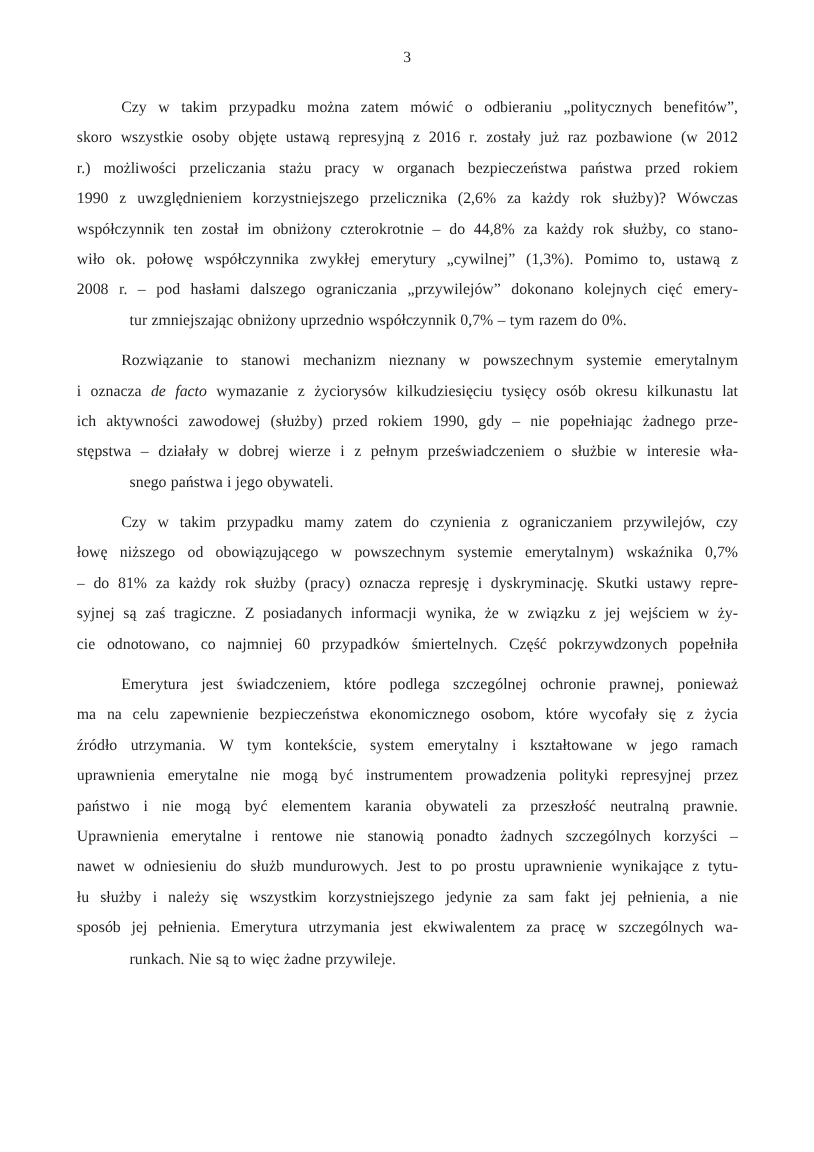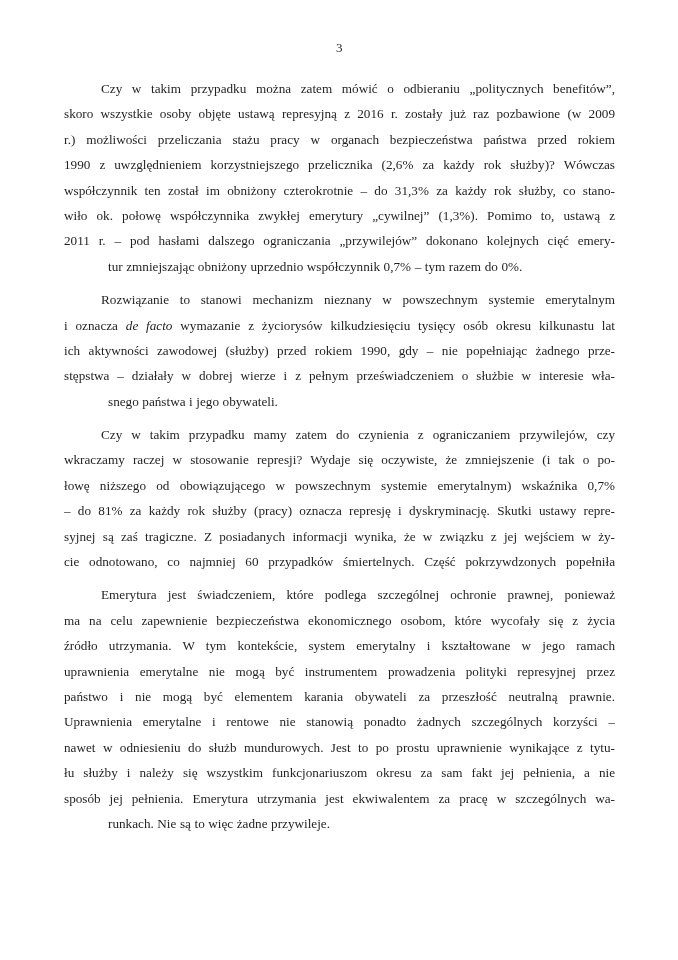--- a/index.html
+++ b/index.html
@@ -60,49 +60,48 @@
   }
 </style>
 </head>
 <body>
 
 <div class="page">
   <div class="page-number">3</div>
   <div class="body-text">
       <div class="para">
         <div class="line first">Czy w takim przypadku można zatem mówić o odbieraniu „politycznych benefitów”,</div>
-        <div class="line">skoro wszystkie osoby objęte ustawą represyjną z 2016 r. zostały już raz pozbawione (w 2009</div>
+        <div class="line">skoro wszystkie osoby objęte ustawą represyjną z 2016 r. zostały już raz pozbawione (w 2012</div>
         <div class="line">r.) możliwości przeliczania stażu pracy w organach bezpieczeństwa państwa przed rokiem</div>
         <div class="line">1990 z uwzględnieniem korzystniejszego przelicznika (2,6% za każdy rok służby)? Wówczas</div>
-        <div class="line">współczynnik ten został im obniżony czterokrotnie – do 31,3% za każdy rok służby, co stano-</div>
+        <div class="line">współczynnik ten został im obniżony czterokrotnie – do 44,8% za każdy rok służby, co stano-</div>
         <div class="line">wiło ok. połowę współczynnika zwykłej emerytury „cywilnej” (1,3%). Pomimo to, ustawą z</div>
-        <div class="line">2011 r. – pod hasłami dalszego ograniczania „przywilejów” dokonano kolejnych cięć emery-</div>
+        <div class="line">2008 r. – pod hasłami dalszego ograniczania „przywilejów” dokonano kolejnych cięć emery-</div>
         <div class="line last">tur zmniejszając obniżony uprzednio współczynnik 0,7% – tym razem do 0%.</div>
       </div>
       <div class="para">
         <div class="line first">Rozwiązanie to stanowi mechanizm nieznany w powszechnym systemie emerytalnym</div>
         <div class="line">i oznacza <i>de facto</i> wymazanie z życiorysów kilkudziesięciu tysięcy osób okresu kilkunastu lat</div>
         <div class="line">ich aktywności zawodowej (służby) przed rokiem 1990, gdy – nie popełniając żadnego prze-</div>
         <div class="line">stępstwa – działały w dobrej wierze i z pełnym przeświadczeniem o służbie w interesie wła-</div>
         <div class="line last">snego państwa i jego obywateli.</div>
       </div>
       <div class="para">
         <div class="line first">Czy w takim przypadku mamy zatem do czynienia z ograniczaniem przywilejów, czy</div>
-        <div class="line">wkraczamy raczej w stosowanie represji? Wydaje się oczywiste, że zmniejszenie (i tak o po-</div>
         <div class="line">łowę niższego od obowiązującego w powszechnym systemie emerytalnym) wskaźnika 0,7%</div>
         <div class="line">– do 81% za każdy rok służby (pracy) oznacza represję i dyskryminację. Skutki ustawy repre-</div>
         <div class="line">syjnej są zaś tragiczne. Z posiadanych informacji wynika, że w związku z jej wejściem w ży-</div>
         <div class="line">cie odnotowano, co najmniej 60 przypadków śmiertelnych. Część pokrzywdzonych popełniła</div>
       </div>
       <div class="para">
         <div class="line first">Emerytura jest świadczeniem, które podlega szczególnej ochronie prawnej, ponieważ</div>
         <div class="line">ma na celu zapewnienie bezpieczeństwa ekonomicznego osobom, które wycofały się z życia</div>
         <div class="line">źródło utrzymania. W tym kontekście, system emerytalny i kształtowane w jego ramach</div>
         <div class="line">uprawnienia emerytalne nie mogą być instrumentem prowadzenia polityki represyjnej przez</div>
         <div class="line">państwo i nie mogą być elementem karania obywateli za przeszłość neutralną prawnie.</div>
         <div class="line">Uprawnienia emerytalne i rentowe nie stanowią ponadto żadnych szczególnych korzyści –</div>
         <div class="line">nawet w odniesieniu do służb mundurowych. Jest to po prostu uprawnienie wynikające z tytu-</div>
-        <div class="line">łu służby i należy się wszystkim funkcjonariuszom okresu za sam fakt jej pełnienia, a nie</div>
+        <div class="line">łu służby i należy się wszystkim korzystniejszego jedynie za sam fakt jej pełnienia, a nie</div>
         <div class="line">sposób jej pełnienia. Emerytura utrzymania jest ekwiwalentem za pracę w szczególnych wa-</div>
         <div class="line last">runkach. Nie są to więc żadne przywileje.</div>
       </div>
     </div>
 </div>
 
 </body></html>

